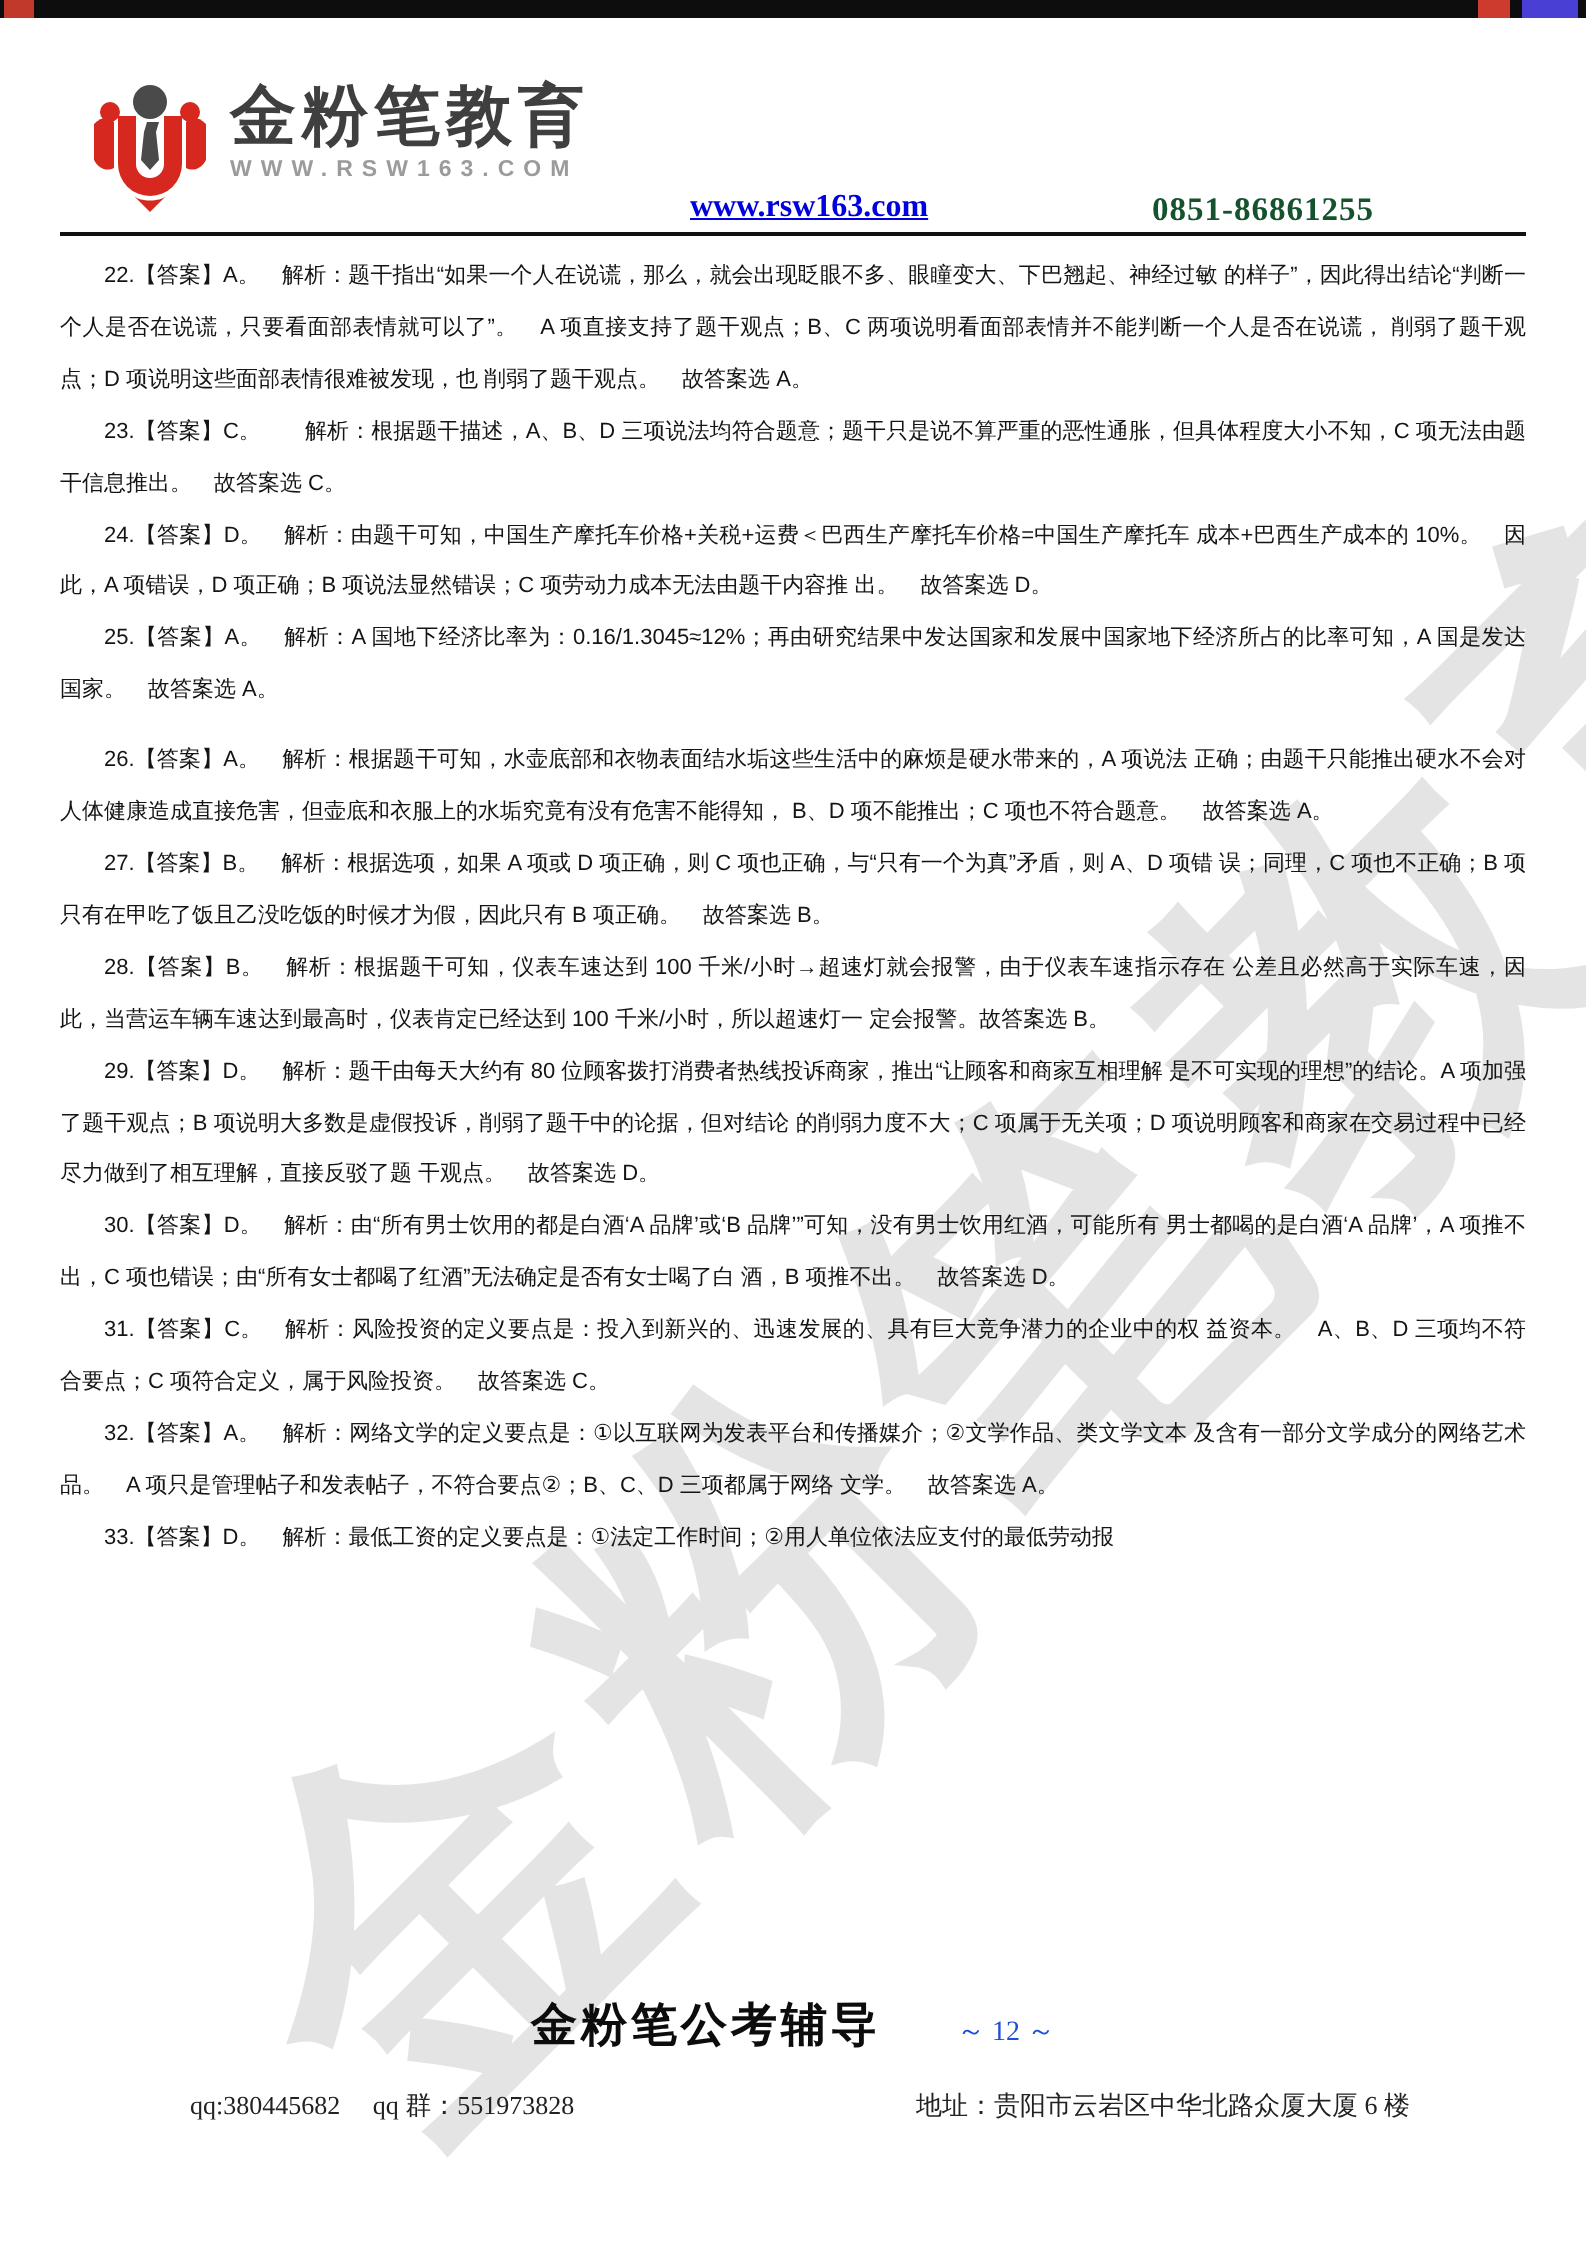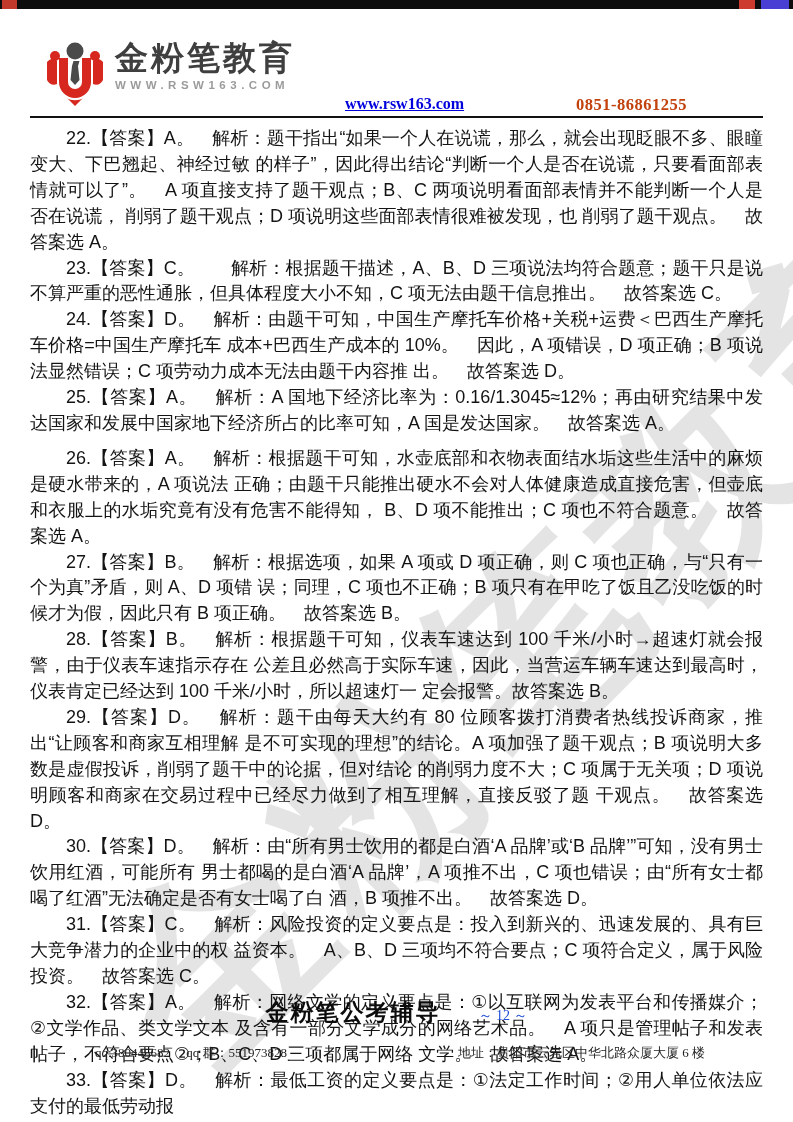--- a/index.html
+++ b/index.html
@@ -31,38 +31,38 @@
   }
   .header-link {
     position:absolute; left:300px; top:55px;
     font-family:"Liberation Serif","DejaVu Serif",serif;
     font-weight:bold; font-size:16px; color:#0000dd;
     text-decoration:underline;
   }
   .header-phone {
     position:absolute; left:531px; top:55px;
     font-family:"Liberation Serif","DejaVu Serif",serif;
-    font-weight:bold; font-size:16.5px; color:#c2410c;
+    font-weight:bold; font-size:16.5px; color:#14532d;
     letter-spacing:0.5px;
   }
   .header-rule { position:absolute; top:116px; left:30px; width:733px; height:0; border-top:2px solid #111; z-index:2; }
 
   
   .watermark {
     position:absolute; left:55px; top:930px;
     font-size:205px; font-weight:bold; white-space:nowrap;
     color:rgba(90,90,90,0.16);
     transform:rotate(-45deg); transform-origin:0 0;
     z-index:0; letter-spacing:12px; pointer-events:none;
   }
 
   
   .content {
     position:absolute; top:126px; left:30px; width:733px; z-index:1;
-    font-size:18px; line-height:25.9px; text-align:justify;
+    font-size:11px; line-height:25.9px; text-align:justify;
     color:#141414;
   }
   .content p.ans { text-indent:2em; }
   .content p.gap { margin-top:9px; }
 
   
   .footer-heading {
     position:absolute; top:997px; left:0; width:793px; z-index:1;
     display:flex; justify-content:center; align-items:baseline; gap:38px;
   }

